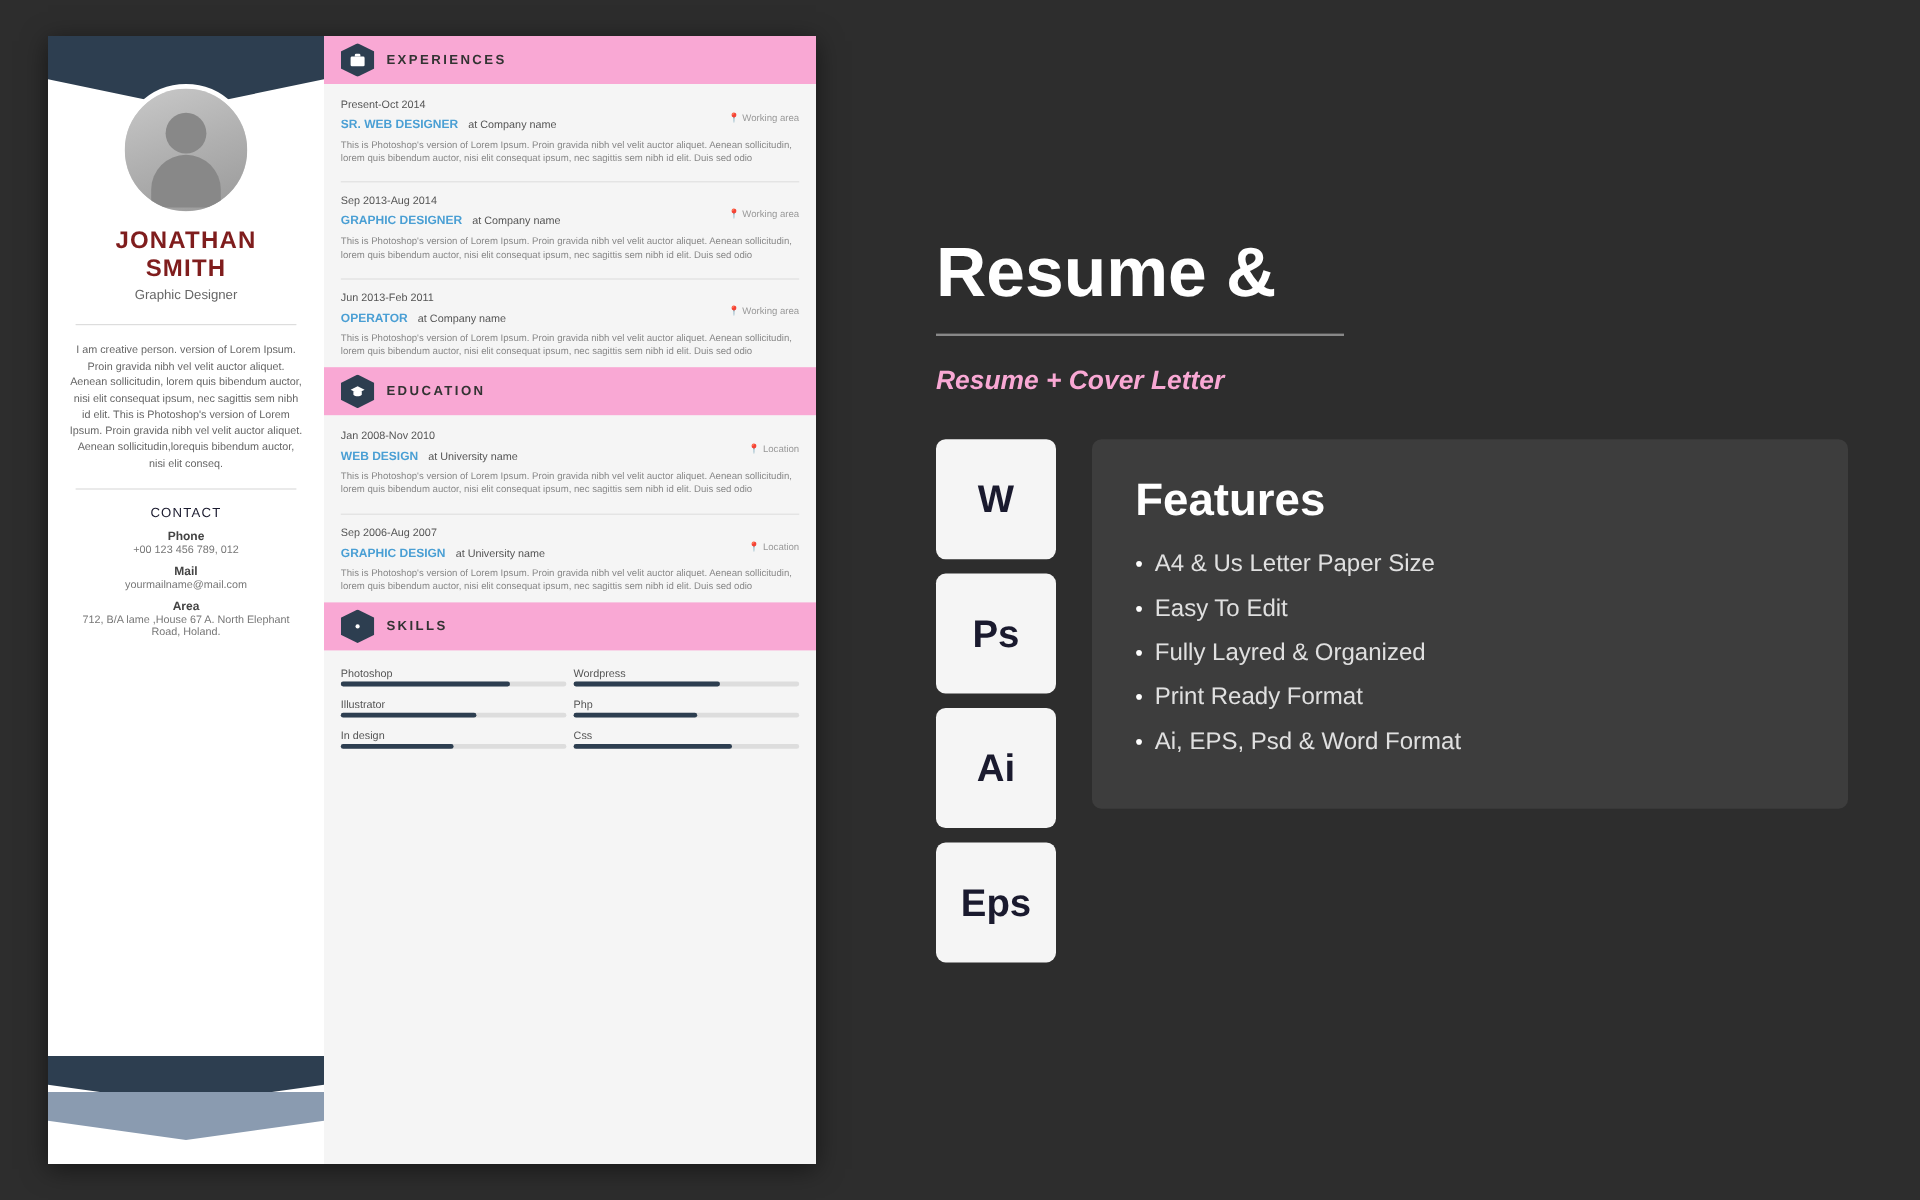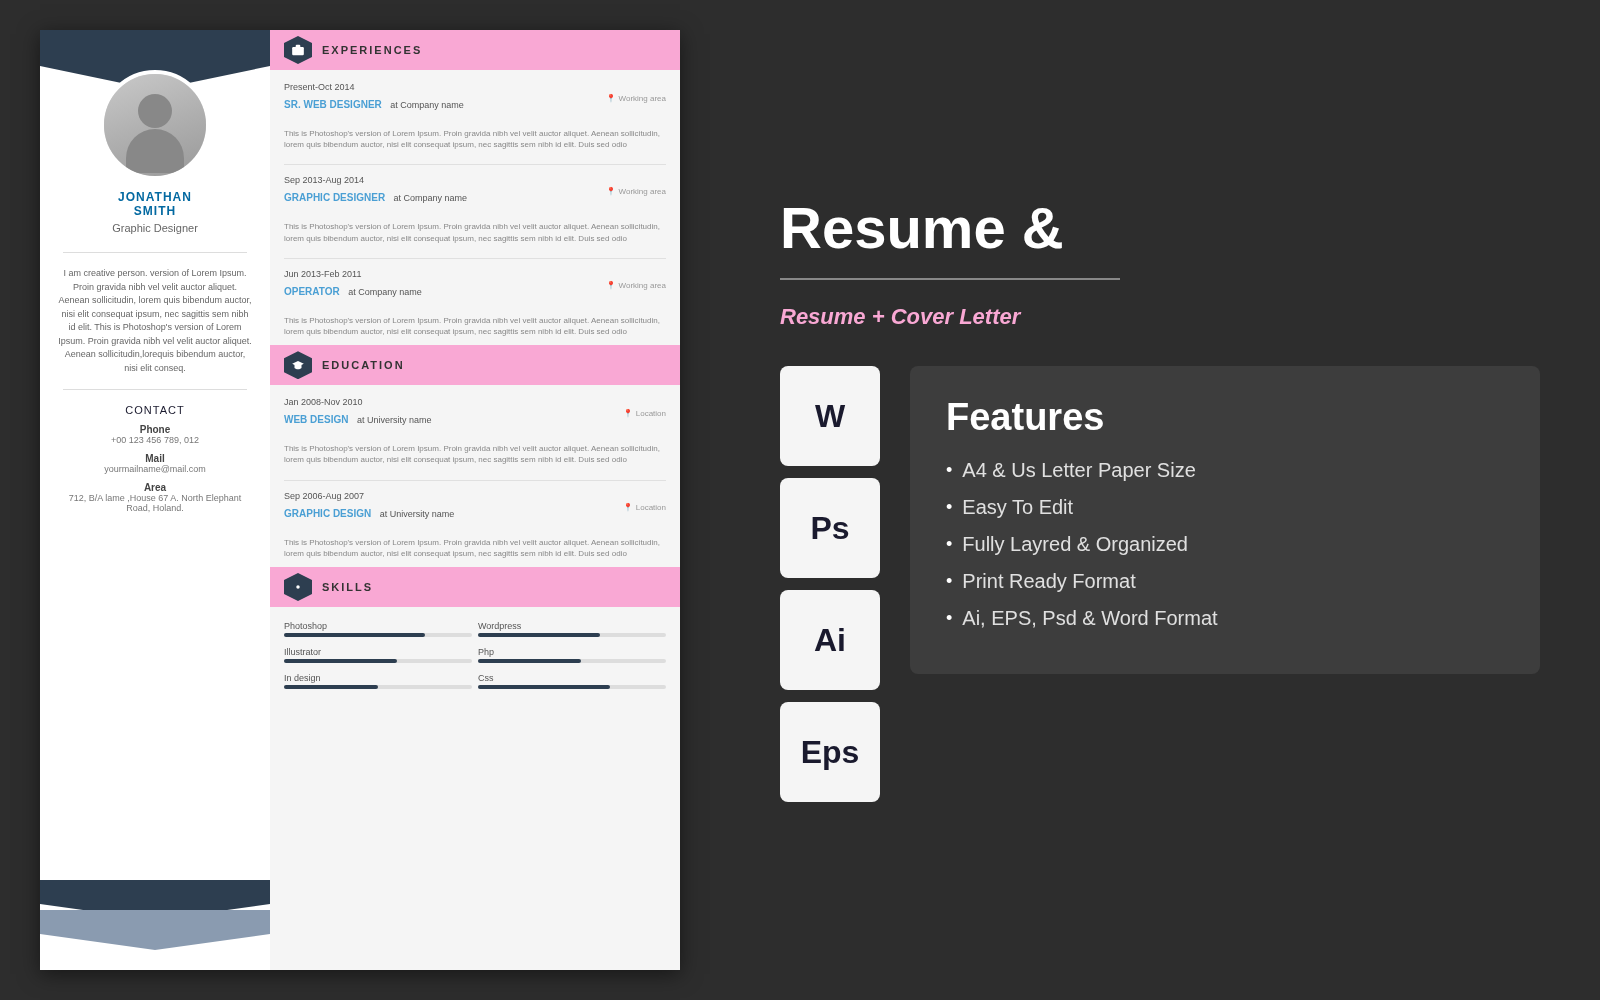--- a/index.html
+++ b/index.html
@@ -53,24 +53,24 @@
       margin-top: -20px;
       background: #ccc;
       display: flex;
       align-items: center;
       justify-content: center;
       z-index: 2;
       position: relative;
     }
 
     .sidebar-name {
-      font-size: 12px;
+      font-size: 20px;
       font-weight: 900;
       text-align: center;
-      color: #0369a1;
+      color: #7f1d1d;
       margin-top: 10px;
       letter-spacing: 1px;
       text-transform: uppercase;
     }
 
     .sidebar-title {
       font-size: 11px;
       color: #666;
       margin-top: 4px;
       margin-bottom: 12px;
@@ -225,21 +225,21 @@
 
     .location-pin {
       color: #999;
       font-size: 8px;
     }
 
     .entry-desc {
       font-size: 8px;
       color: #888;
       line-height: 1.4;
-      margin-top: 16px;
+      margin-top: 3px;
       clear: both;
     }
 
     .entry-divider {
       height: 1px;
       background: #e0e0e0;
       margin: 6px 14px;
     }
 
     

